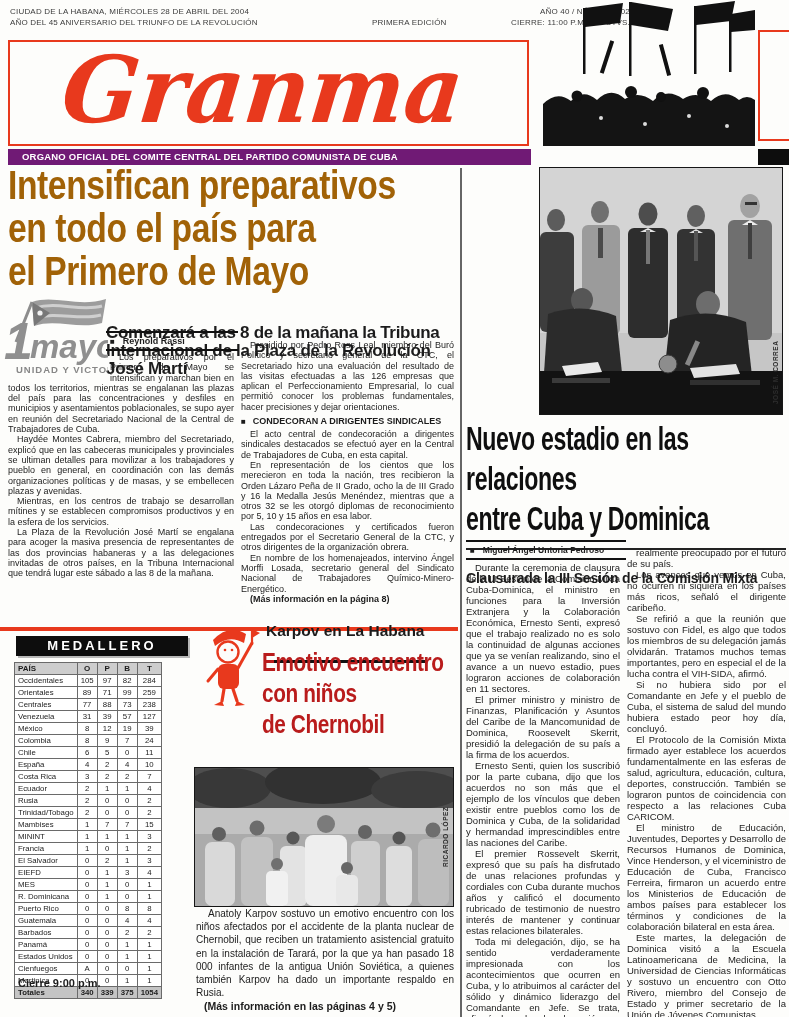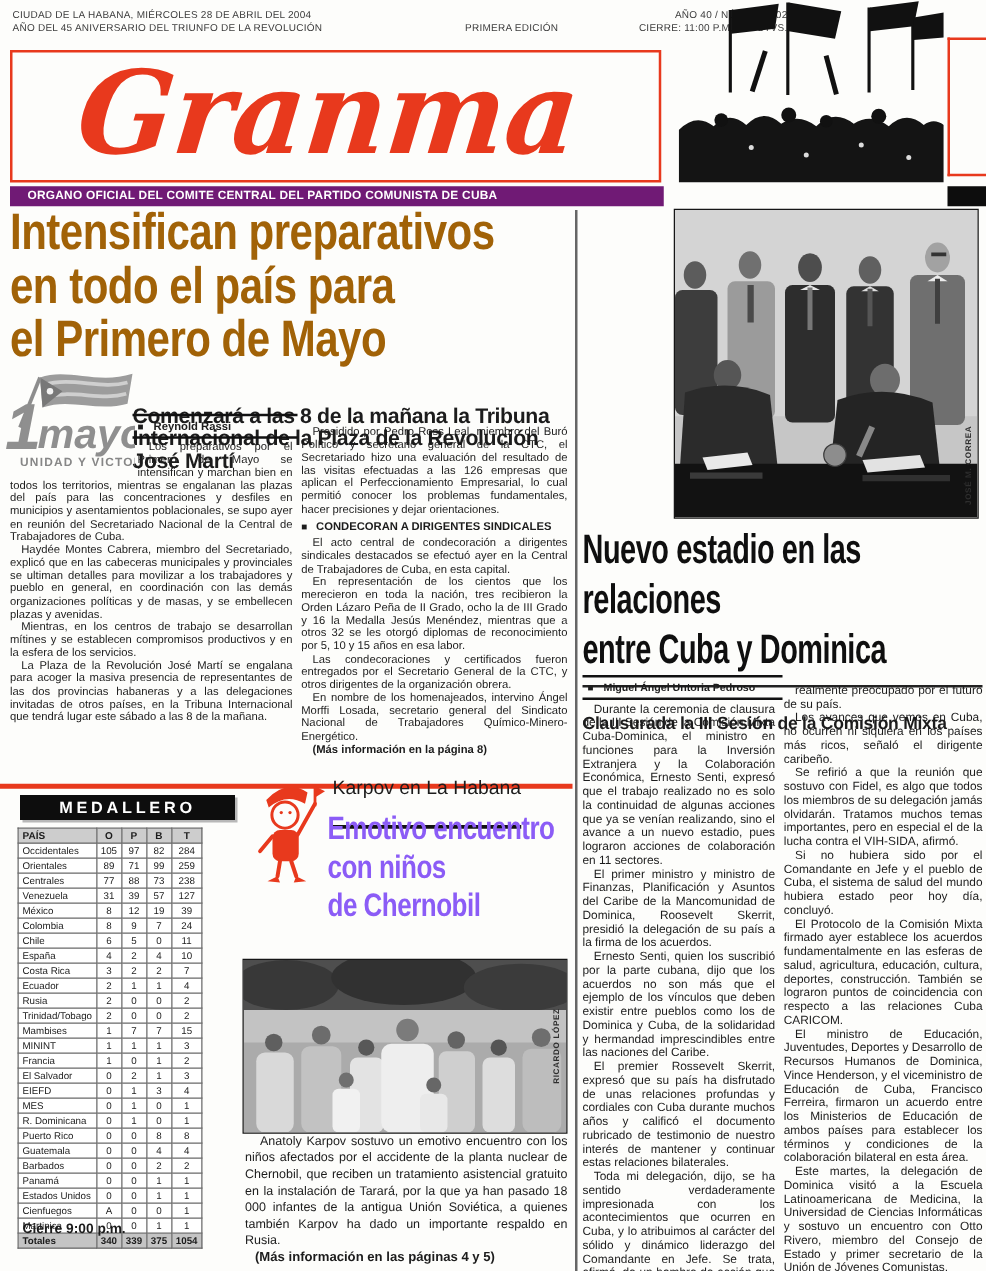--- a/index.html
+++ b/index.html
@@ -48,23 +48,23 @@
   .medal-table { left:14px; top:662px; width:147px; border-collapse:collapse; font-size:7.8px; background:#fff; }
   .medal-table th, .medal-table td { border:1px solid #6a6a6a; padding:1px 3px; height:9px; }
   .medal-table th { background:#cdcdcd; text-align:center; font-size:8px; }
   .medal-table th:first-child { text-align:left; }
   .medal-table td { text-align:center; }
   .medal-table td:first-child { text-align:left; }
   .medal-table tfoot td { background:#c4c4c4; font-weight:bold; }
   .cierre { left:18px; top:977px; font-size:11px; font-weight:bold; }
 
   
-  .kicker { left:266px; top:622px; font-size:15.5px; font-weight:normal;
+  .kicker { left:266px; top:622px; font-size:15.5px; font-weight:bold;
     border-bottom:3px solid #111; padding-bottom:20px;text-align:center; }
-  .k-headline { left:262px; top:647px; color:#8b5cf6; }
+  .k-headline { left:262px; top:647px; color:#b91c1c; }
   .k-headline .condensed { font-size:26px; line-height:31px; transform:scaleX(.8); width:250px; letter-spacing:-.5px; }
   .k-caption { left:196px; top:907px; width:258px; }
   .k-caption p { font-size:10px; line-height:13.2px; text-align:justify; margin:0; text-indent:12px; }
   .k-caption .more-info { font-size:10.5px; margin-top:1px; text-indent:8px; }
 
   
   .d-headline { left:466px; top:419px; color:#0f0f0f; }
   .d-headline .condensed { font-size:33px; line-height:40px; transform:scaleX(.70); width:462px; letter-spacing:-.5px; }
   .d-subhead { left:466px; top:508px; width:320px; border-top:2px solid #222; padding-top:20px;
     font-size:14px; font-weight:bold; letter-spacing:-.2px;margin-top:40px; }

